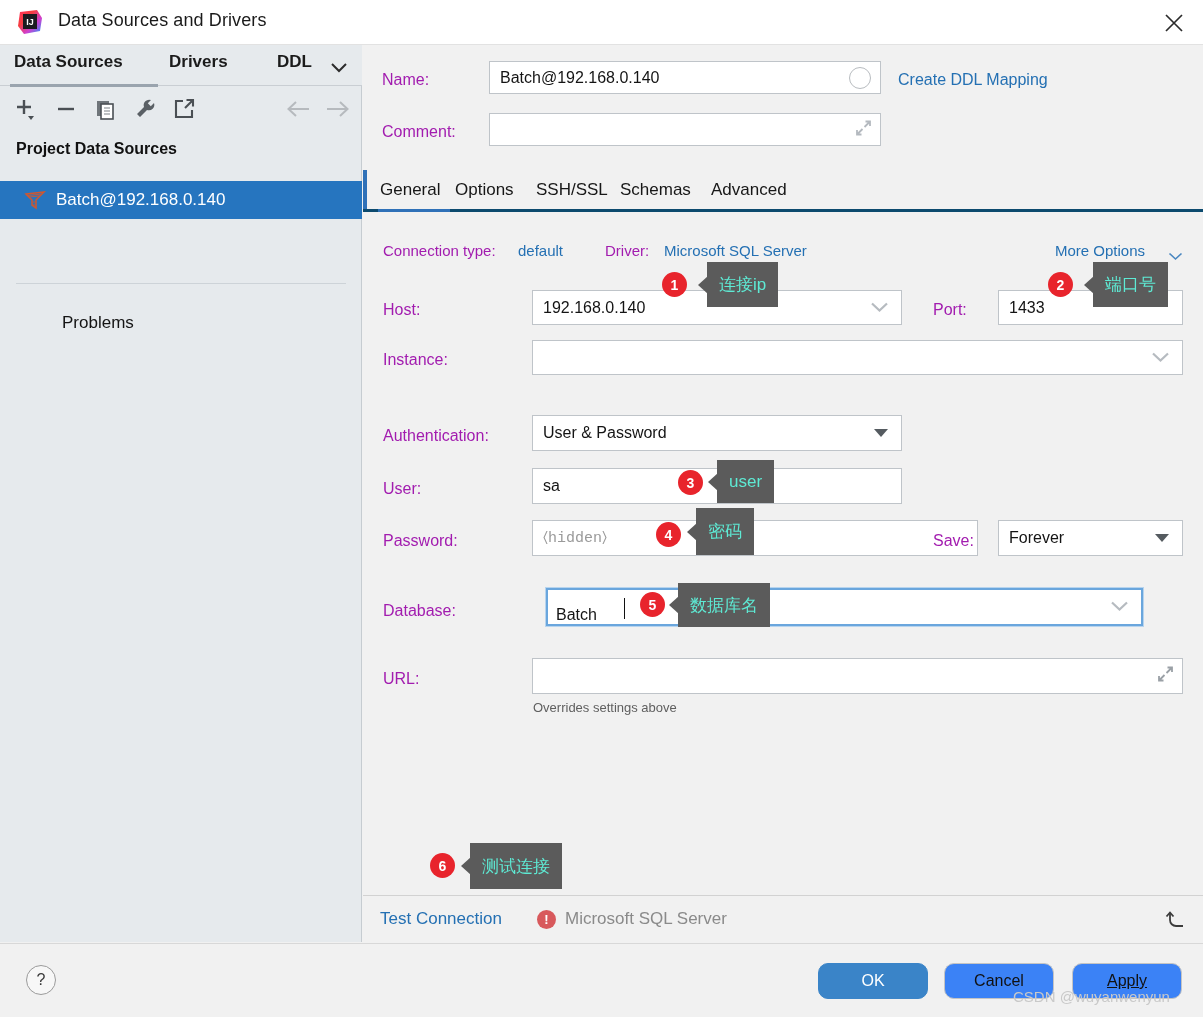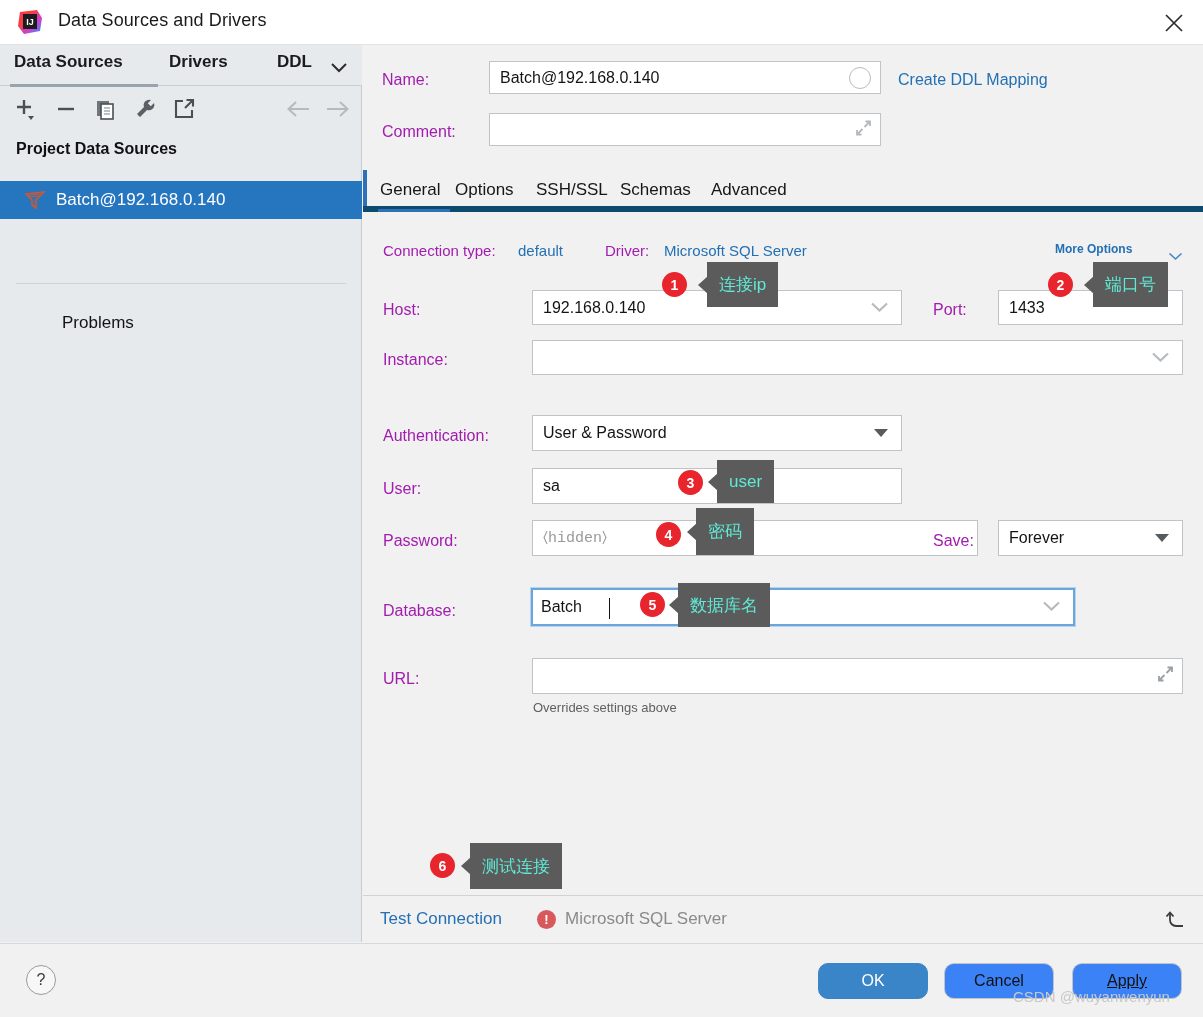--- a/index.html
+++ b/index.html
@@ -158,21 +158,21 @@
   .link {
     position: absolute;
     font-size: 16px; color: #2470b3;
     cursor: pointer;
   }
 
   
   .pane-tabs {
     position: absolute; left: 0; top: 125px;
     width: 840px; height: 42px;
-    border-bottom: 6px solid #0c4a6e;
+    border-bottom: 3px solid #0c4a6e;
   }
   .pane-tab {
     position: absolute; top: 10px;
     font-size: 17px; color: #171717;
     cursor: pointer;
   }
   .pane-tab-underline {
     position: absolute; top: 39px;
     height: 3px; background: #2f71b8;
   }
@@ -407,21 +407,21 @@
       <div class="pane-tab" style="left:173px">SSH/SSL</div>
       <div class="pane-tab" style="left:257px">Schemas</div>
       <div class="pane-tab" style="left:348px">Advanced</div>
       <div class="pane-tab-underline" style="left:15px; width:72px;"></div>
     </div>
 
     <div class="form-label" style="left:20px; top:197px; font-size:15px;">Connection type:</div>
     <div class="link" style="left:155px; top:197px; font-size:15px;">default</div>
     <div class="form-label" style="left:242px; top:197px; font-size:15px;">Driver:</div>
     <div class="link" style="left:301px; top:197px; font-size:15px;">Microsoft SQL Server</div>
-    <div class="link" style="left:692px; top:197px; font-size:12px;font-weight:bold;">More Options</div>
+    <div class="link" style="left:692px; top:197px; font-size:15px;">More Options</div>
     <div style="position:absolute; left:805px; top:202px;">
       <svg width="15" height="10" viewBox="0 0 15 10">
         <path d="M1.5 2.5 L7.5 8 L13.5 2.5" stroke="#4a87c0" stroke-width="1.6" fill="none"></path>
       </svg>
     </div>
 
     <div class="form-label" style="left:20px; top:256px;">Host:</div>
     <div class="tfield" style="left:169px; top:245px; width:370px; height:35px;">
       <span class="val">192.168.0.140</span>
       <span class="chev-light">
@@ -460,22 +460,22 @@
     <div class="tfield" style="left:169px; top:475px; width:446px; height:36px;">
       <span class="ph">〈hidden〉</span>
     </div>
     <div class="form-label" style="left:570px; top:487px;">Save:</div>
     <div class="tfield" style="left:635px; top:475px; width:185px; height:36px;">
       <span class="val">Forever</span>
       <span class="tri-dark"></span>
     </div>
 
     <div class="form-label" style="left:20px; top:557px;">Database:</div>
-    <div class="tfield" style="left:168px; top:543px; width:544px; height:38px;
-                border:2px solid #6aa6dd; outline:1px solid #b7d4ee;">
+    <div class="tfield" style="left:183px; top:543px; width:597px; height:38px;
+                border:2px solid #6aa6dd; outline:1px solid #b7d4ee;align-items:flex-end;">
       <span class="val" style="margin-left:8px;">Batch</span>
       <span class="caret" style="left:76px; top:8px; height:21px;"></span>
       <span class="chev-light">
         <svg width="19" height="12" viewBox="0 0 19 12">
           <path d="M2 2.5 L9.5 9.5 L17 2.5" stroke="#b6bbc0" stroke-width="2.2" fill="none"></path>
         </svg>
       </span>
     </div>
 
     <div class="form-label" style="left:20px; top:625px;">URL:</div>

